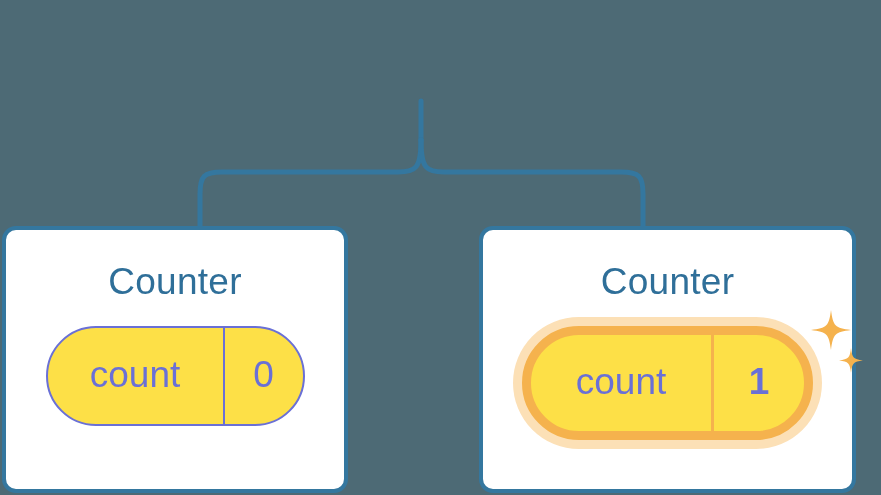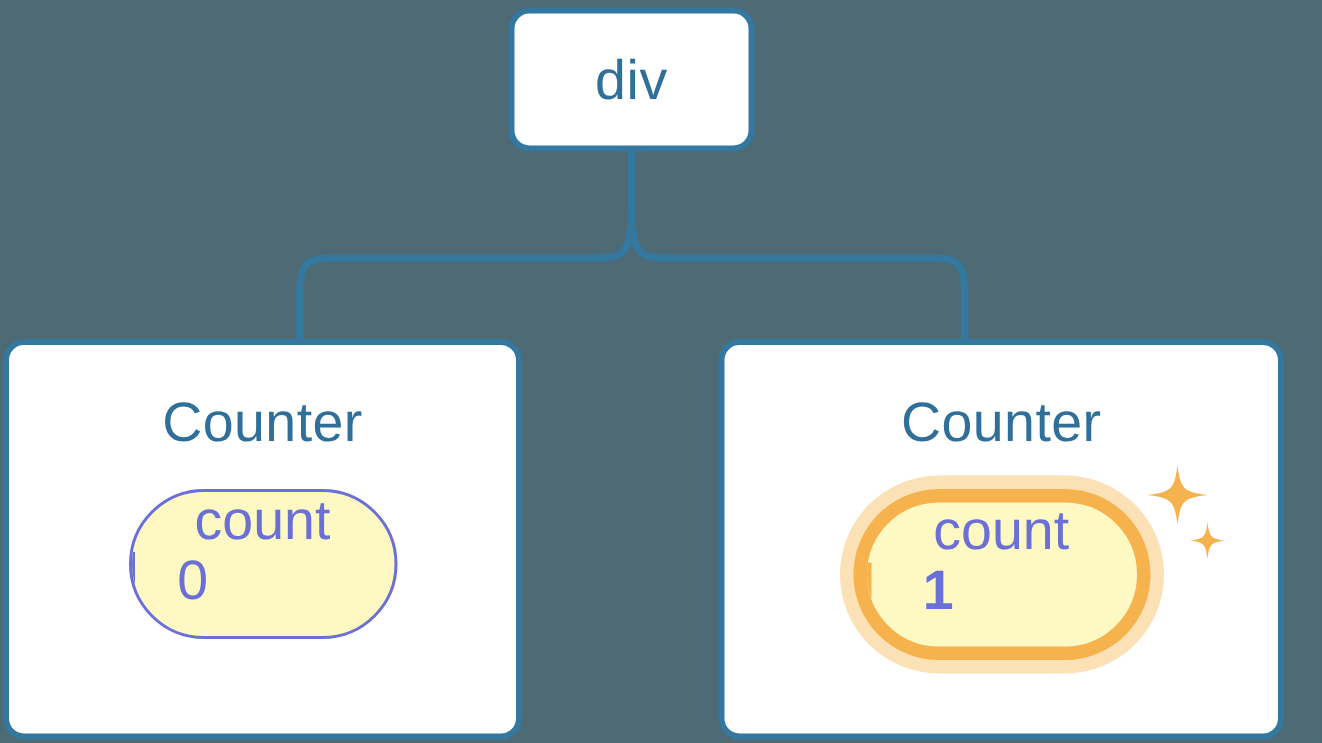--- a/index.html
+++ b/index.html
@@ -93,26 +93,25 @@
     display: flex;
     align-items: center;
     justify-content: center;
   }
 
   .pill {
     position: relative;
     box-sizing: border-box;
     display: flex;
     align-items: stretch;
-    background: #fef9c3;
+    background: #fde047;
     border: 2px solid #6a70d6;
     border-radius: 999px;
     height: 100px;
     overflow: hidden;
-    flex-direction: column;
   }
   .pill .pill-key,
   .pill .pill-val {
     display: flex;
     align-items: center;
     justify-content: center;
     font-size: 37px;
     color: #6a70d6;
     line-height: 1;
   }
@@ -158,23 +157,20 @@
 
   <svg id="connector-layer" viewBox="0 0 881 495">
 
     <path d="M 421 101 L 421 140" fill="none" stroke="#34779f" stroke-width="5" stroke-linecap="round"></path>
 
     <path d="M 421 140 C 421 168 416 172 398 172 L 222 172 C 204 172 200 176 200 194 L 200 226" fill="none" stroke="#34779f" stroke-width="5" stroke-linecap="round"></path>
 
     <path d="M 421 140 C 421 168 426 172 444 172 L 621 172 C 639 172 643 176 643 194 L 643 226" fill="none" stroke="#34779f" stroke-width="5" stroke-linecap="round"></path>
   </svg>
 
-  <div class="node" id="node-root">
-    <div class="node-title">div</div>
-  </div>
 
   <div class="node" id="node-left">
     <div class="node-title">Counter</div>
 
     <div class="pill-wrap">
       <div class="pill">
         <div class="pill-key">count</div>
         <div class="pill-val">0</div>
       </div>
     </div>

